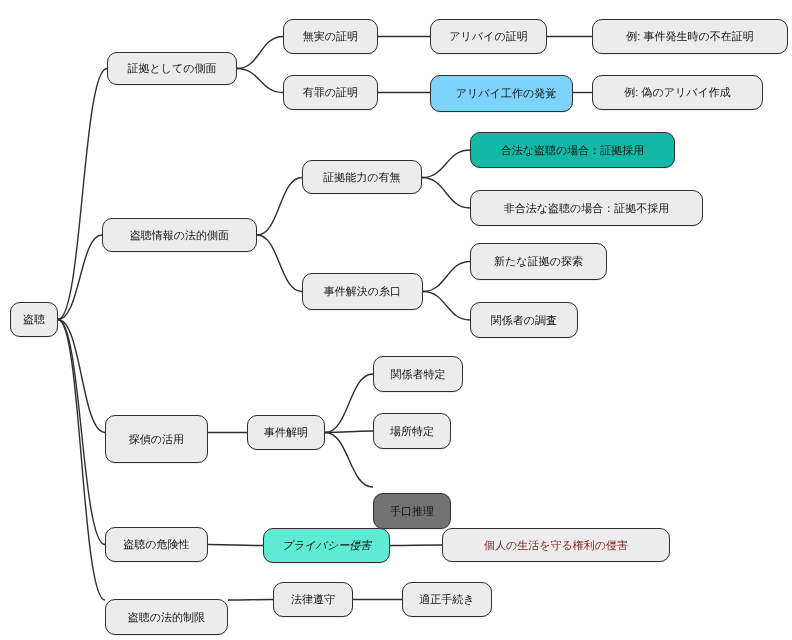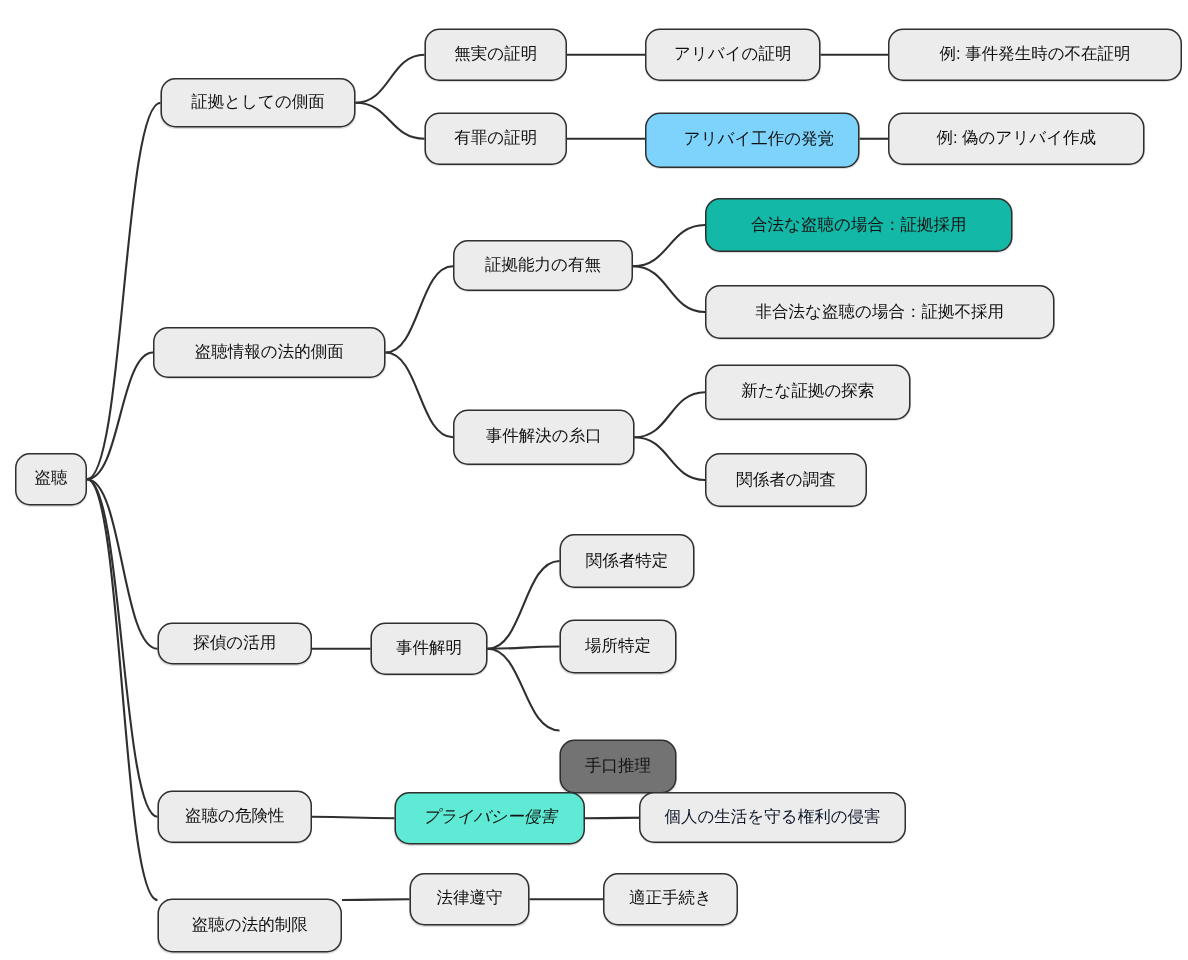--- a/index.html
+++ b/index.html
@@ -84,25 +84,25 @@
       <div class="node" style="left: 283px; top: 75px; width: 95px; height: 35px; background: rgb(236, 236, 236); border-color: rgb(47, 47, 47); color: rgb(17, 17, 17);">有罪の証明</div>
       <div class="node" style="left: 430px; top: 75px; width: 143px; height: 37px; background: #7dd3fc; border-color: rgb(47, 47, 47); color: rgb(17, 17, 17); padding-left: 13px;">アリバイ工作の発覚</div>
       <div class="node" style="left: 592px; top: 75px; width: 171px; height: 35px; background: rgb(236, 236, 236); border-color: rgb(47, 47, 47); color: rgb(17, 17, 17);">例: 偽のアリバイ作成</div>
       <div class="node" style="left: 102px; top: 218px; width: 155px; height: 34px; background: rgb(236, 236, 236); border-color: rgb(47, 47, 47); color: rgb(17, 17, 17);">盗聴情報の法的側面</div>
       <div class="node" style="left: 302px; top: 160px; width: 120px; height: 34px; background: rgb(236, 236, 236); border-color: rgb(47, 47, 47); color: rgb(17, 17, 17);">証拠能力の有無</div>
       <div class="node" style="left: 470px; top: 132px; width: 205px; height: 36px; background: #14b8a6; border-color: rgb(47, 47, 47); color: rgb(17, 17, 17);">合法な盗聴の場合：証拠採用</div>
       <div class="node" style="left: 470px; top: 190px; width: 233px; height: 36px; background: rgb(236, 236, 236); border-color: rgb(47, 47, 47); color: rgb(17, 17, 17);">非合法な盗聴の場合：証拠不採用</div>
       <div class="node" style="left: 302px; top: 273px; width: 121px; height: 37px; background: rgb(236, 236, 236); border-color: rgb(47, 47, 47); color: rgb(17, 17, 17);">事件解決の糸口</div>
       <div class="node" style="left: 470px; top: 243px; width: 137px; height: 37px; background: rgb(236, 236, 236); border-color: rgb(47, 47, 47); color: rgb(17, 17, 17);">新たな証拠の探索</div>
       <div class="node" style="left: 470px; top: 302px; width: 108px; height: 36px; background: rgb(236, 236, 236); border-color: rgb(47, 47, 47); color: rgb(17, 17, 17);">関係者の調査</div>
-      <div class="node" style="left: 105px; top: 415px; width: 103px; height: 28px; background: rgb(236, 236, 236); border-color: rgb(47, 47, 47); color: rgb(17, 17, 17);">探偵の活用</div>
+      <div class="node" style="left: 105px; top: 415px; width: 103px; height: 48px; background: rgb(236, 236, 236); border-color: rgb(47, 47, 47); color: rgb(17, 17, 17);">探偵の活用</div>
       <div class="node" style="left: 247px; top: 415px; width: 78px; height: 35px; background: rgb(236, 236, 236); border-color: rgb(47, 47, 47); color: rgb(17, 17, 17);">事件解明</div>
       <div class="node" style="left: 373px; top: 356px; width: 90px; height: 36px; background: rgb(236, 236, 236); border-color: rgb(47, 47, 47); color: rgb(17, 17, 17);">関係者特定</div>
       <div class="node" style="left: 373px; top: 413px; width: 78px; height: 36px; background: rgb(236, 236, 236); border-color: rgb(47, 47, 47); color: rgb(17, 17, 17);">場所特定</div>
       <div class="node" style="left: 373px; top: 469px; width: 78px; height: 36px; background: #737373; border-color: rgb(47, 47, 47); color: rgb(17, 17, 17); margin-top: 24px;">手口推理</div>
       <div class="node" style="left: 105px; top: 527px; width: 103px; height: 35px; background: rgb(236, 236, 236); border-color: rgb(47, 47, 47); color: rgb(17, 17, 17);">盗聴の危険性</div>
       <div class="node" style="left: 263px; top: 528px; width: 127px; height: 35px; background: #5eead4; border-color: rgb(47, 47, 47); color: rgb(17, 17, 17); font-style: italic;">プライバシー侵害</div>
-      <div class="node" style="left: 426px; top: 528px; width: 178px; height: 34px; background: rgb(236, 236, 236); border-color: rgb(47, 47, 47); color: #0f172a;">個人の生活を守る権利の侵害</div>
+      <div class="node" style="left: 442px; top: 528px; width: 228px; height: 34px; background: rgb(236, 236, 236); border-color: rgb(47, 47, 47); color: #7f1d1d;">個人の生活を守る権利の侵害</div>
       <div class="node" style="left: 105px; top: 582px; width: 123px; height: 36px; background: rgb(236, 236, 236); border-color: rgb(47, 47, 47); color: rgb(17, 17, 17); margin-top: 17px;">盗聴の法的制限</div>
       <div class="node" style="left: 273px; top: 582px; width: 80px; height: 35px; background: rgb(236, 236, 236); border-color: rgb(47, 47, 47); color: rgb(17, 17, 17);">法律遵守</div>
       <div class="node" style="left: 402px; top: 582px; width: 90px; height: 35px; background: rgb(236, 236, 236); border-color: rgb(47, 47, 47); color: rgb(17, 17, 17);">適正手続き</div>
     </div>
 </div>
 
 </body></html>

